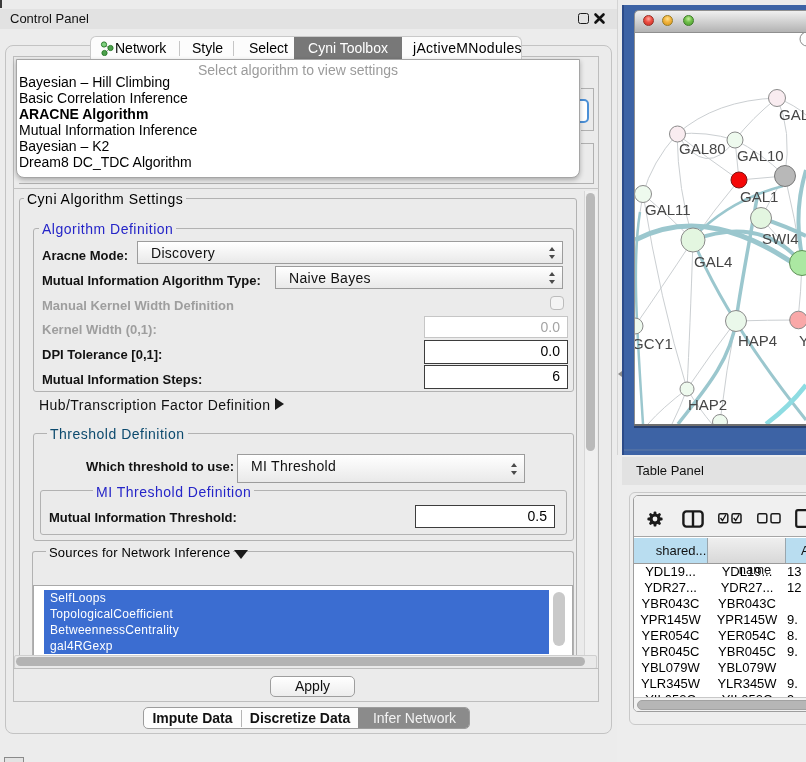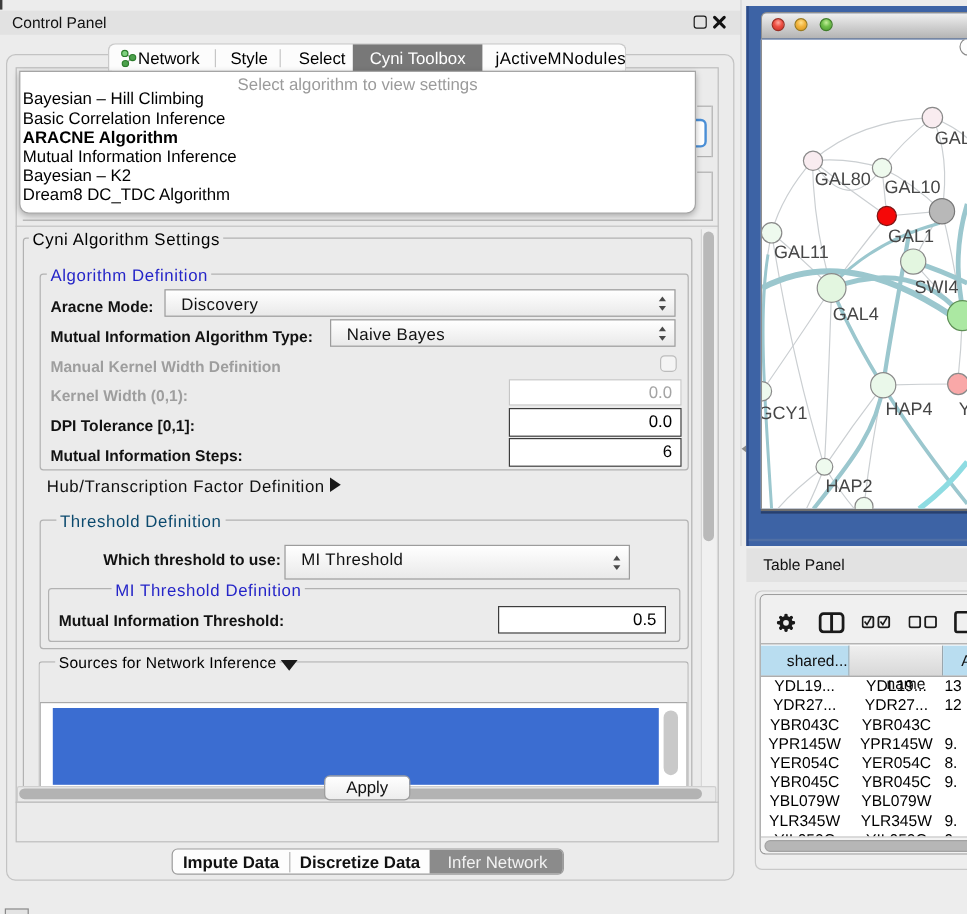--- a/index.html
+++ b/index.html
@@ -124,28 +124,29 @@
 <span class="lbl" style="left:49px;top:510px;">Mutual Information Threshold:</span>
 <div class="field" style="left:415px;top:505px;width:140px;height:23px;border:1.5px solid #3d3d3d;color:#000;line-height:20px;padding-right:7px;">0.5</div>
 
 <div class="gbox" style="left:32px;top:551px;width:542px;height:109px;border-bottom:none;border-radius:3px 3px 0 0;"></div>
 <span class="glabel" style="left:46px;top:545px;font-size:13px;letter-spacing:0.2px;">Sources for Network Inference</span>
 <span class="abs" style="left:234px;top:550px;width:0;height:0;border-left:7px solid transparent;border-right:7px solid transparent;border-top:9px solid #1a1a1a;"></span>
 
 <span class="lbl" style="left:35px;top:567px;margin-top:46px;">Data Attributes</span>
 <div class="abs" style="left:33px;top:585px;width:540px;height:71px;background:#fff;border:1px solid #a9a9a9;">
   <div class="abs" style="left:10px;top:4px;width:505px;height:64px;background:#3b6dd1;"></div>
+  <div class="abs" style="left:16px;top:4px;font-size:12px;letter-spacing:0.3px;line-height:16px;color:#fff;">SelfLoops<br>TopologicalCoefficient<br>BetweennessCentrality<br>gal4RGexp</div>
   <div class="abs" style="left:519px;top:6px;width:12px;height:54px;background:#c9c9c9;border-radius:6px;"></div>
 </div>
 
 <div class="abs" style="left:14px;top:655px;width:583px;height:14px;background:#e9e9e9;border:1px solid #cfcfcf;border-radius:2px;"></div>
 <div class="abs" style="left:16px;top:657px;width:569px;height:9px;background:#b3b3b3;border-radius:4.5px;"></div>
 <div class="abs" style="left:13px;top:668px;width:586px;height:1px;background:#bdbdbd;"></div>
 
-<div class="abs" style="left:270px;top:646px;width:72px;height:21px;border:1px solid #9e9e9e;border-radius:5px;background:linear-gradient(#ffffff,#ededed);text-align:center;line-height:19px;font-size:14px;color:#111;">Apply</div>
+<div class="abs" style="left:270px;top:676px;width:85px;height:21px;border:1px solid #9e9e9e;border-radius:5px;background:linear-gradient(#ffffff,#ededed);text-align:center;line-height:19px;font-size:14px;color:#111;">Apply</div>
 
 <div class="abs" style="left:143px;top:707px;width:327px;height:22px;border:1px solid #9c9c9c;border-radius:5px;background:#fdfdfd;overflow:hidden;">
   <span class="abs" style="left:0;width:97px;text-align:center;line-height:21px;font-size:14px;font-weight:bold;color:#111;">Impute Data</span>
   <span class="abs" style="left:97px;top:2px;height:17px;border-left:1px solid #b5b5b5;"></span>
   <span class="abs" style="left:98px;width:116px;text-align:center;line-height:21px;font-size:14px;font-weight:bold;color:#111;">Discretize Data</span>
   <div class="abs" style="left:214px;top:0;width:113px;height:22px;background:#8b8b8b;color:#f2f2f2;text-align:center;line-height:21px;font-size:14px;">Infer Network</div>
 </div>
 
 <div class="abs" style="left:4px;top:757px;width:20px;height:8px;border:1px solid #8a8a8a;background:#e3e3e3;"></div>
 

